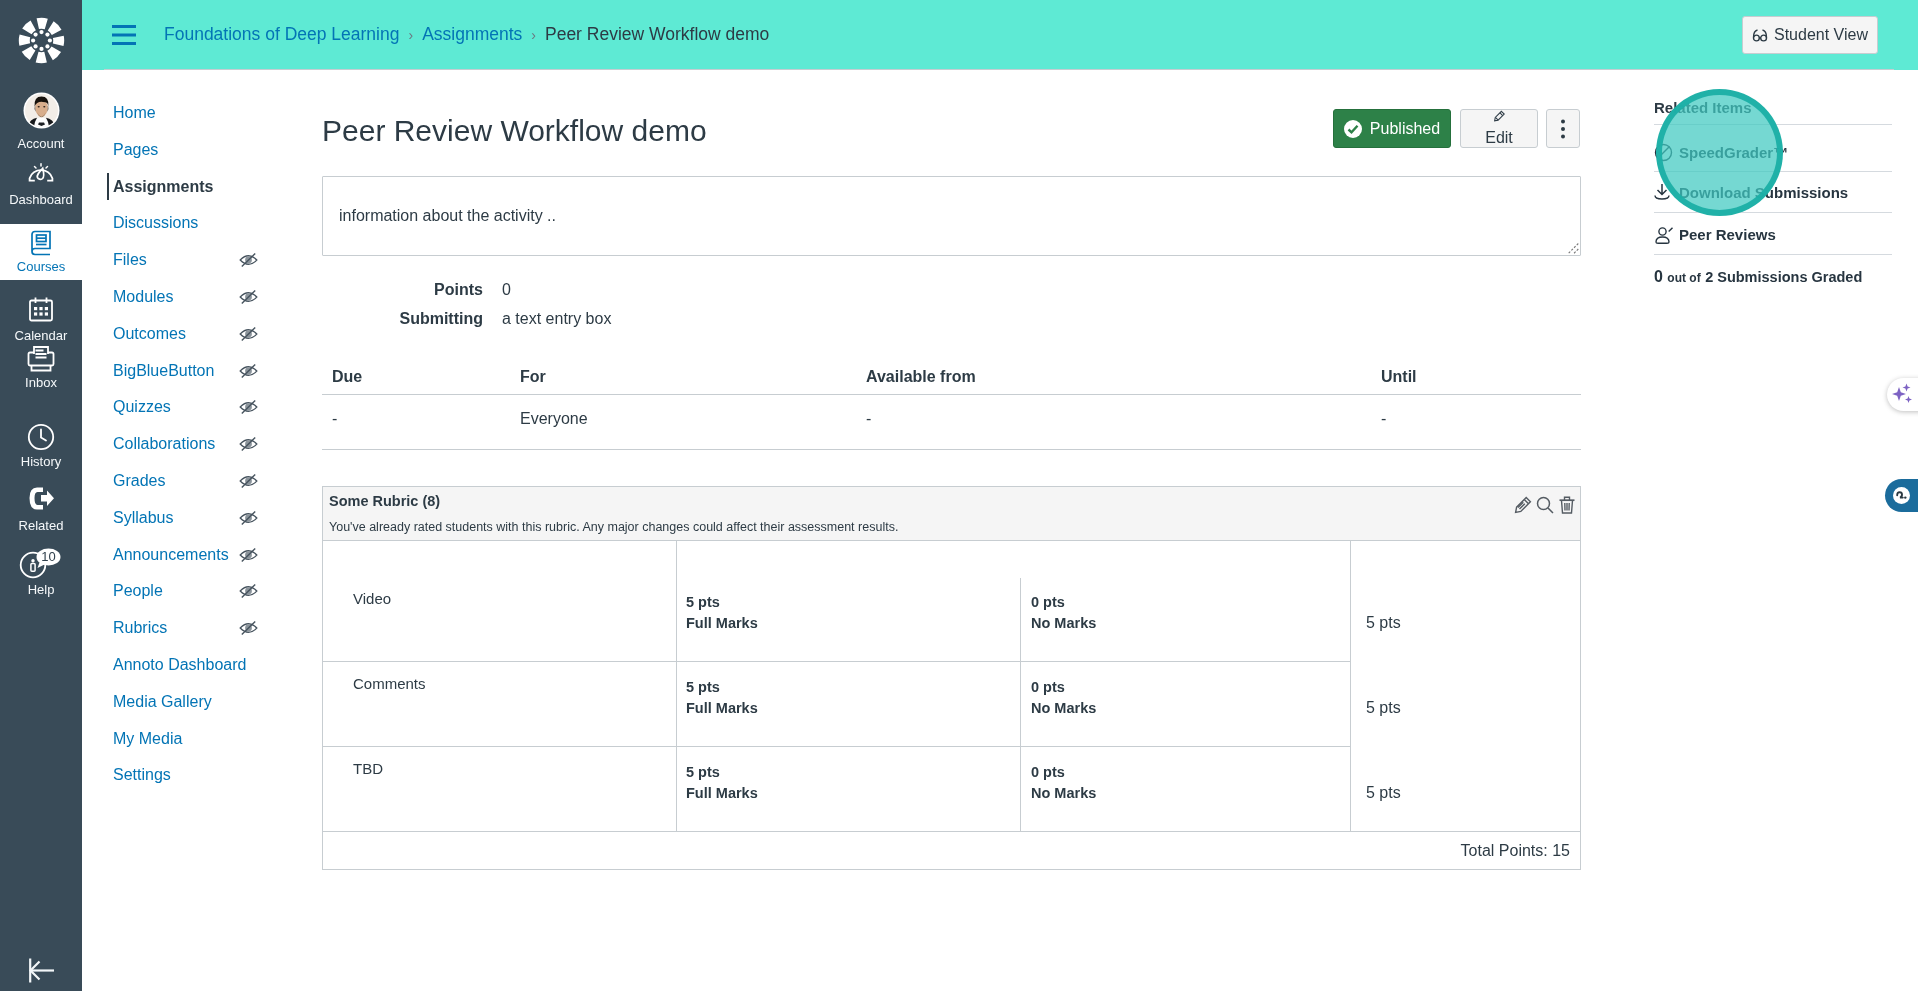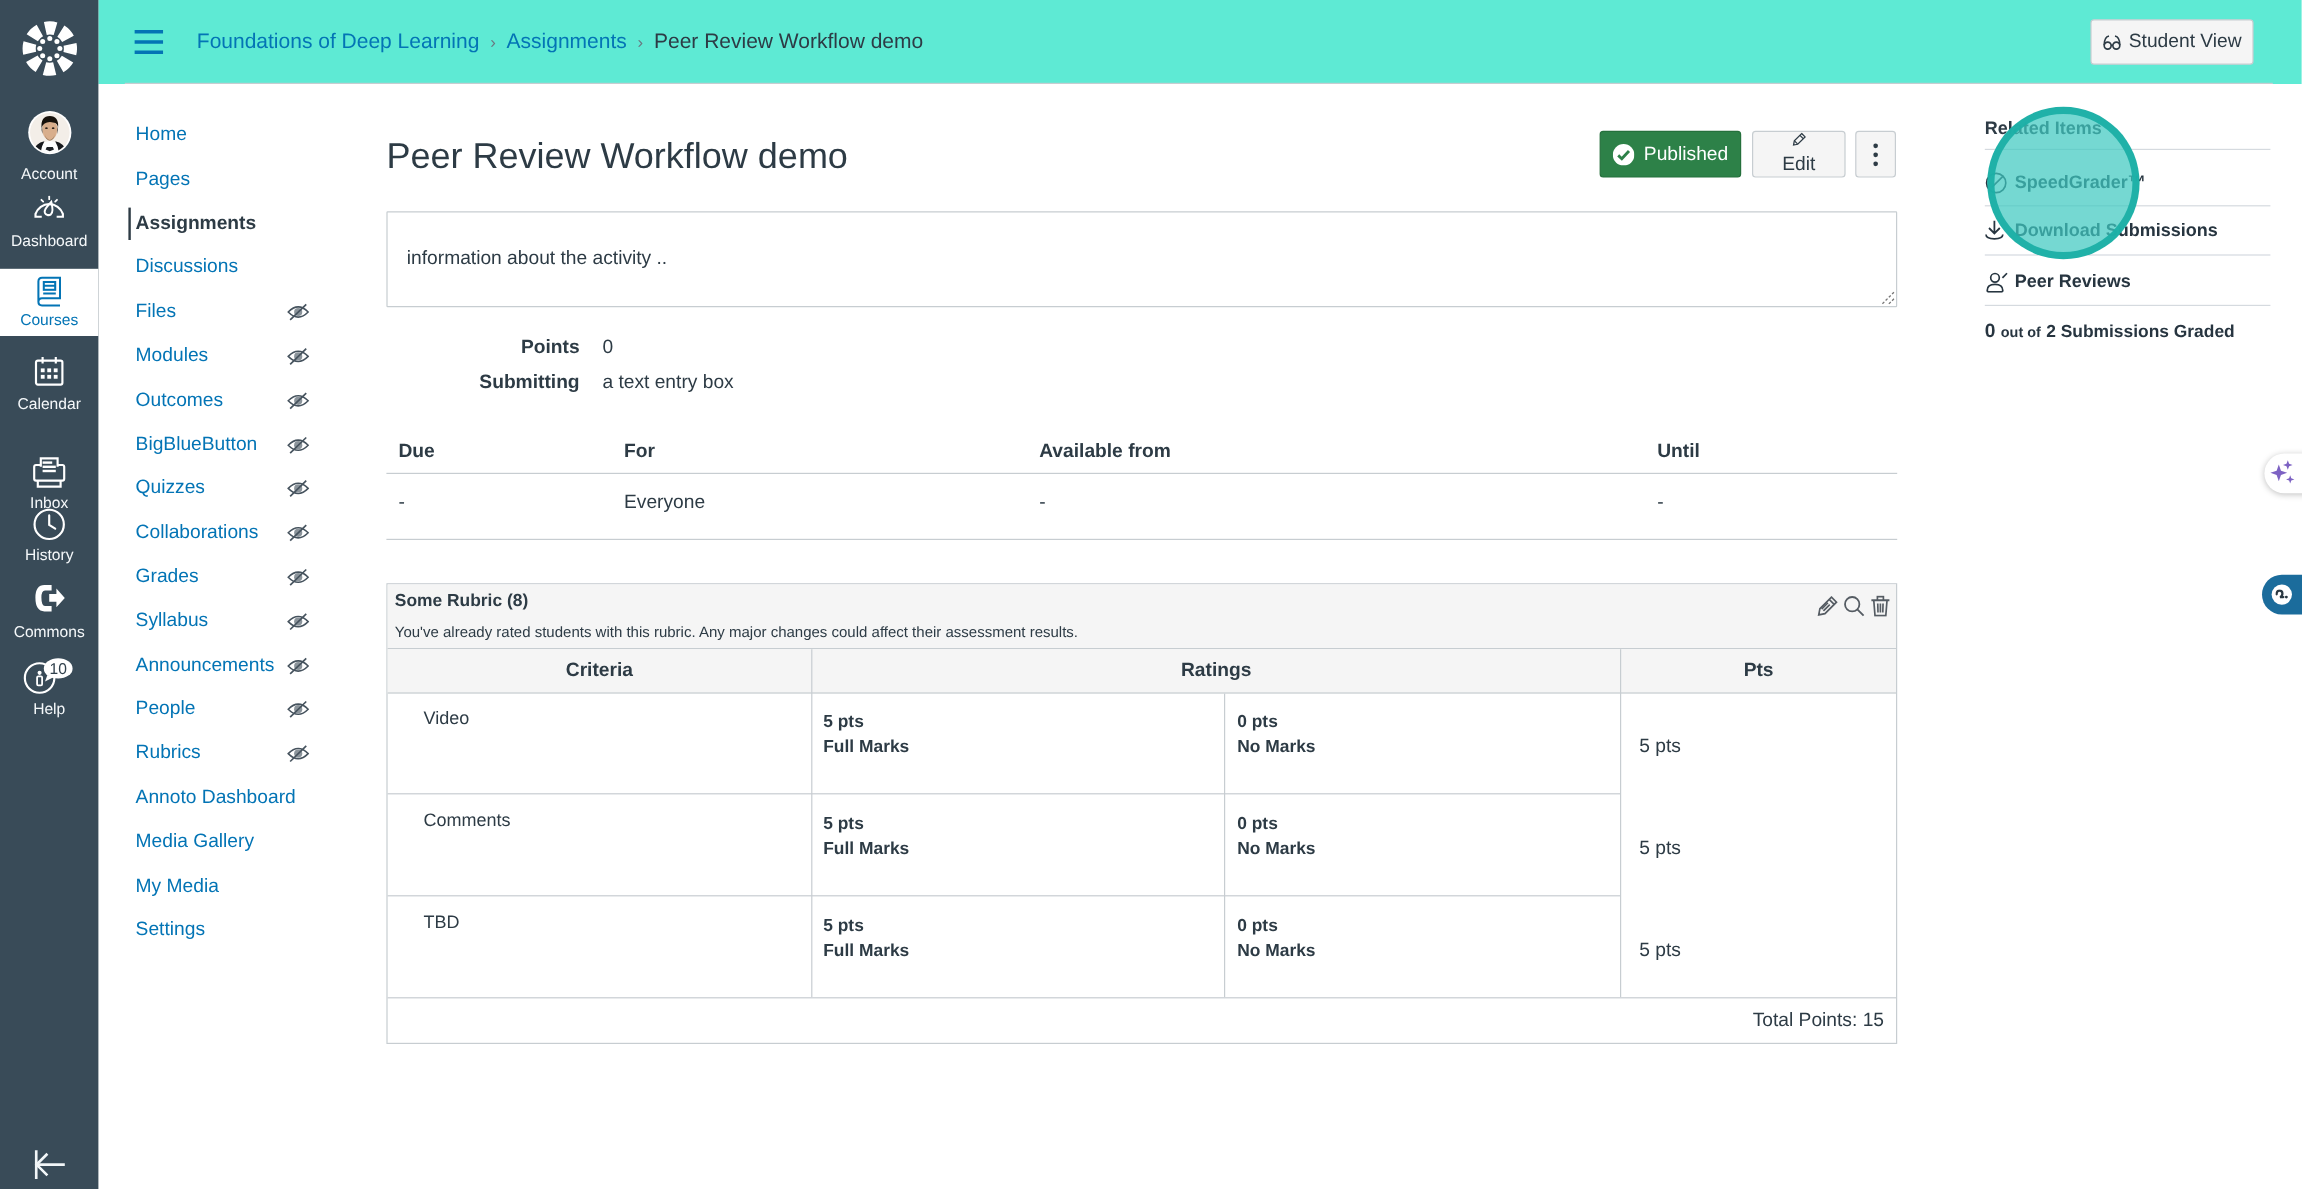--- a/index.html
+++ b/index.html
@@ -173,21 +173,21 @@
           <rect x="12.4" y="11" width="3.2" height="3.2"></rect>
           <rect x="17.8" y="11" width="3.2" height="3.2"></rect>
         <rect x="7" y="16.4" width="3.2" height="3.2"></rect>
           <rect x="12.4" y="16.4" width="3.2" height="3.2"></rect>
           <rect x="17.8" y="16.4" width="3.2" height="3.2"></rect>
       </g>
     </svg>
     <div class="glabel" style="margin-top:0px;">Calendar</div>
   </div>
 
-  <div class="gitem" style="top:379px;">
+  <div class="gitem" style="top:344px;">
     <svg width="30" height="30" viewBox="0 0 30 30">
       <g fill="none" stroke="#fff" stroke-width="1.8">
         <path d="M8 10 L8 3 L22 3 L22 10"></path>
         <rect x="9.5" y="5.5" width="8" height="2" fill="#fff" stroke="none"></rect>
         <rect x="9.5" y="9" width="11" height="2" fill="#fff" stroke="none"></rect>
         <rect x="9.5" y="12.5" width="11" height="2" fill="#fff" stroke="none"></rect>
         <path d="M8 8.5 L4 8.5 Q2.5 8.5 2.5 10 L2.5 20 Q2.5 21.5 4 21.5 L26 21.5 Q27.5 21.5 27.5 20 L27.5 10 Q27.5 8.5 26 8.5 L22 8.5"></path>
         <path d="M5.5 21.5 L5.5 26.5 L24.5 26.5 L24.5 21.5"></path>
       </g>
     </svg>
@@ -200,21 +200,21 @@
       <path d="M14 6.5 L14 14.5 L19 17.5" fill="none" stroke="#fff" stroke-width="1.8" stroke-linecap="round"></path>
     </svg>
     <div class="glabel" style="margin-top:-1px;">History</div>
   </div>
 
   <div class="gitem" style="top:486px;">
     <svg width="28" height="26" viewBox="0 0 28 26">
       <path d="M16 1.5 L10 1.5 Q2.5 1.5 2.5 12 Q2.5 23.5 10 23.5 L16 23.5 L16 19 L10.5 19 Q7.5 19 7.5 12 Q7.5 6 10.5 6 L16 6 Z" fill="#fff"></path>
       <path d="M14 9 L20 9 L20 4.5 L27 12.3 L20 20 L20 15.5 L14 15.5 Z" fill="#fff"></path>
     </svg>
-    <div class="glabel" style="margin-top:2px;">Commons</div>
+    <div class="glabel" style="margin-top:2px;">Related</div>
   </div>
 
   <div class="gitem" style="top:548px;">
     <svg width="46" height="31" viewBox="0 0 46 31">
       <circle cx="15" cy="17" r="12.3" fill="none" stroke="#fff" stroke-width="1.8"></circle>
       <circle cx="15" cy="12.7" r="1.7" fill="#fff"></circle>
       <rect x="12.9" y="15.6" width="4.2" height="7.6" rx="1" fill="none" stroke="#fff" stroke-width="1.5"></rect>
       <ellipse cx="30.5" cy="9" rx="12" ry="8.5" fill="#fff"></ellipse>
       <path d="M21.5 14.5 L19.5 20 L27 16.2 Z" fill="#fff"></path>
       <text x="30.5" y="13.4" font-size="13" fill="#30404c" text-anchor="middle" font-family="Liberation Sans">10</text>
@@ -441,25 +441,20 @@
       <svg width="18" height="18" viewBox="0 0 18 18">
           <g fill="none" stroke="#555C63" stroke-width="1.4">
         <path d="M3.5 4.5 L4.5 17 L13.5 17 L14.5 4.5"></path>
         <path d="M1.5 4.2 L16.5 4.2" stroke-width="1.7"></path>
         <path d="M6.5 4 L6.5 1.2 L11.5 1.2 L11.5 4"></path>
         <path d="M6.8 7 L7 14.5 M9 7 L9 14.5 M11.2 7 L11 14.5"></path>
       </g>
         </svg>
     </div>
   </div>
-  <div id="rubric-headrow">
-    <div class="rh" style="left:0; width:353px;">Criteria</div>
-    <div class="rh" style="left:354px; width:673px;">Ratings</div>
-    <div class="rh" style="left:1028px; width:229px;">Pts</div>
-  </div>
 
   <div class="vline" style="left:353px; top:54px; height:290px;"></div>
   <div class="vline" style="left:1027px; top:54px; height:290px;"></div>
   <div class="vline" style="left:697px; top:91px; height:253px;"></div>
 
   <div class="hline" style="left:0; top:174px; width:1027px;"></div>
   <div class="hline" style="left:0; top:259px; width:1027px;"></div>
   <div class="hline" style="left:0; top:344px; width:1257px;"></div>
 
   <div class="crit" style="top:103px;">Video</div>

